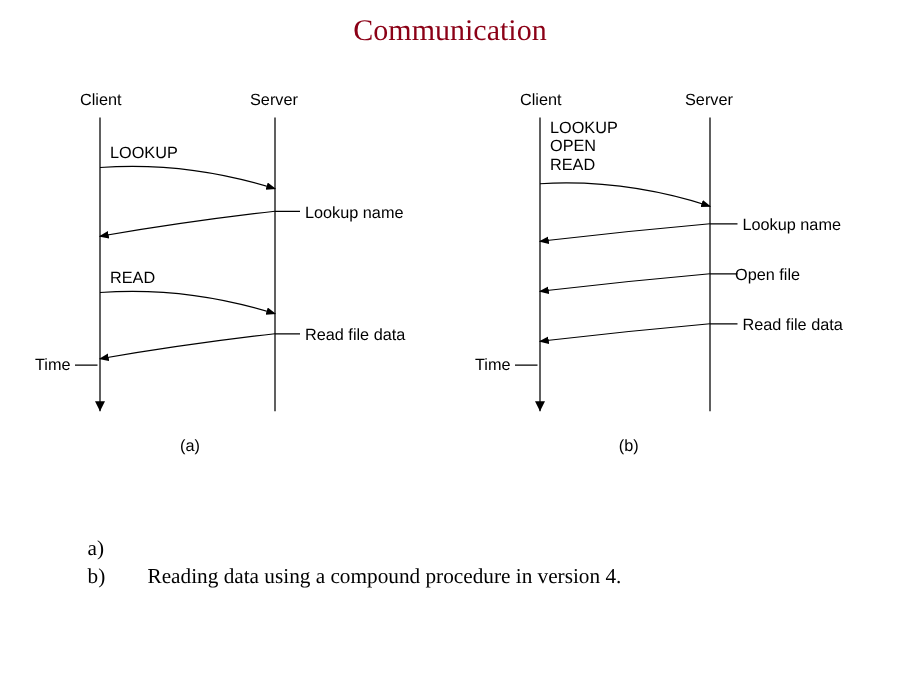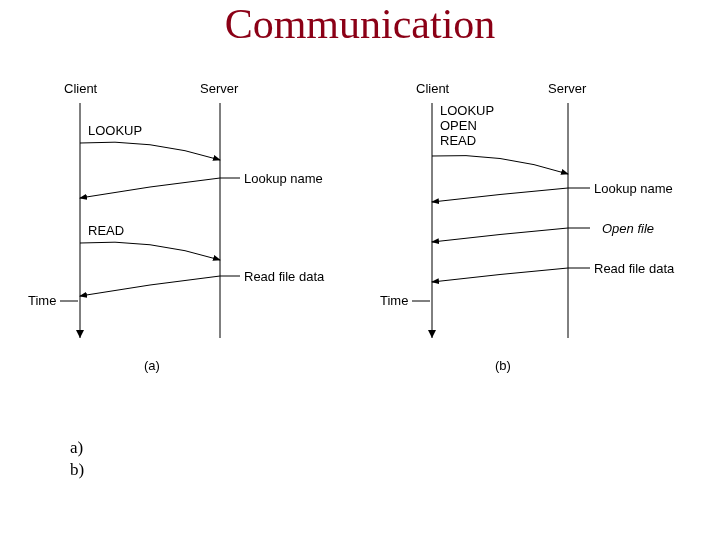--- a/index.html
+++ b/index.html
@@ -5,23 +5,23 @@
   html, body {
     margin: 0;
     padding: 0;
     width: 720px;
     height: 540px;
     background: #fff;
     font-family: "Times New Roman", Times, serif;
   }
   .title {
     text-align: center;
-    font-size: 42px;
+    font-size: 24px;
     color: #8b0016;
-    margin-top: 0;
+    margin-top: 12px;
     font-weight: normal;
   }
   .canvas {
     position: relative;
     width: 720px;
     height: 360px;
   }
   .lbl {
     position: absolute;
     font-family: Arial, Helvetica, sans-serif;
@@ -103,26 +103,27 @@
   <div class="lbl" style="left:244px; top:222px;">Read file data</div>
   <div class="lbl" style="left:28px;  top:246px;">Time</div>
   <div class="sub" style="left:144px; top:310px;">(a)</div>
 
   <div class="lbl" style="left:416px; top:34px;">Client</div>
   <div class="lbl" style="left:548px; top:34px;">Server</div>
   <div class="lbl" style="left:440px; top:56px;">LOOKUP
 OPEN
 READ</div>
   <div class="lbl" style="left:594px; top:134px;">Lookup name</div>
-  <div class="lbl" style="left:602px; top:174px;font-style:italic;">Open file</div>
+  <div class="lbl" style="left:588px; top:174px;">Open file</div>
   <div class="lbl" style="left:594px; top:214px;">Read file data</div>
   <div class="lbl" style="left:380px; top:246px;">Time</div>
   <div class="sub" style="left:495px; top:310px;">(b)</div>
 </div>
 
 <div class="caption-block">
   <div class="caption-row">
     <div class="caption-letter">a)</div>
   </div>
   <div class="caption-row">
     <div class="caption-letter">b)</div>
+    <div>Reading data using a compound procedure in version 4.</div>
   </div>
 </div>
 
 </body></html>

